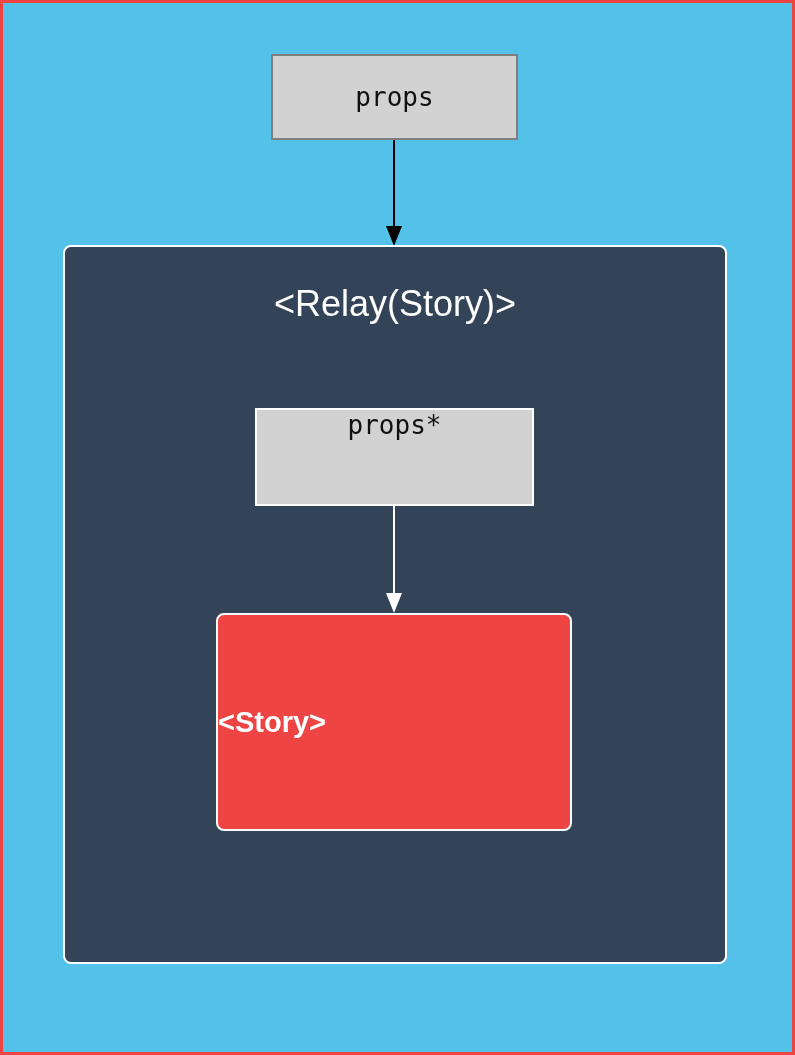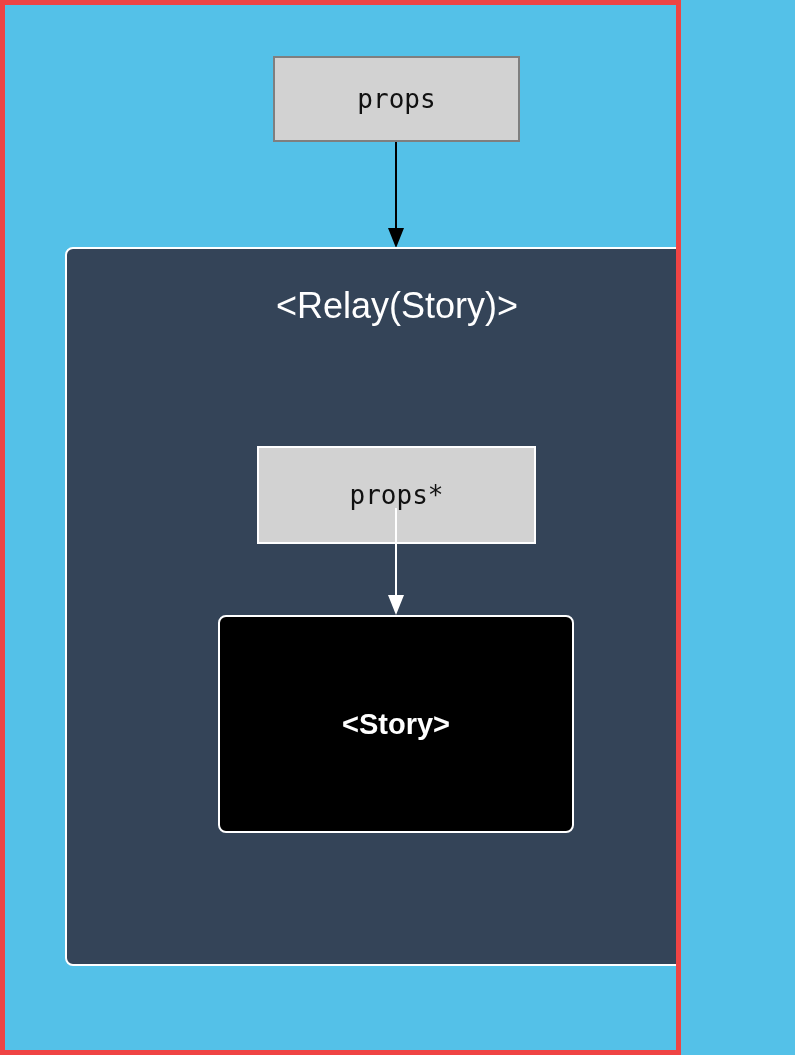--- a/index.html
+++ b/index.html
@@ -2,25 +2,25 @@
 <html><head>
 <meta charset="utf-8">
 <style>
   html, body {
     margin: 0;
     padding: 0;
     background: #54c1e8;
   }
   .page {
     position: relative;
-    width: 681px;
+    width: 795px;
     height: 1055px;
     box-sizing: border-box;
     background: #54c1e8;
-    border: 5px solid #ef4444;
+    border: 3px solid #ef4444;
     overflow: hidden;
     font-family: "Liberation Sans", sans-serif;
   }
 
   
   .props-outer {
     position: absolute;
     left: 268px;
     top: 51px;
     width: 247px;
@@ -86,39 +86,38 @@
   .props-inner {
     position: absolute;
     left: 190px;
     top: 161px;
     width: 279px;
     height: 98px;
     box-sizing: border-box;
     background: #d2d2d2;
     border: 2px solid #ffffff;
     display: flex;
-    align-items: center;
+    align-items: flex-start;
     justify-content: center;
-    margin-top: 36px;
   }
 
   
   .story-box {
     position: absolute;
     left: 151px;
     top: 366px;
     width: 356px;
     height: 218px;
     box-sizing: border-box;
-    background: #000000;
+    background: #ef4444;
     border: 2px solid #ffffff;
     border-radius: 8px;
     display: flex;
     align-items: center;
-    justify-content: center;
+    justify-content: flex-start;
   }
   .story-label {
     font-size: 29px;
     font-weight: bold;
     color: #ffffff;
   }
 </style>
 </head>
 <body>
 

